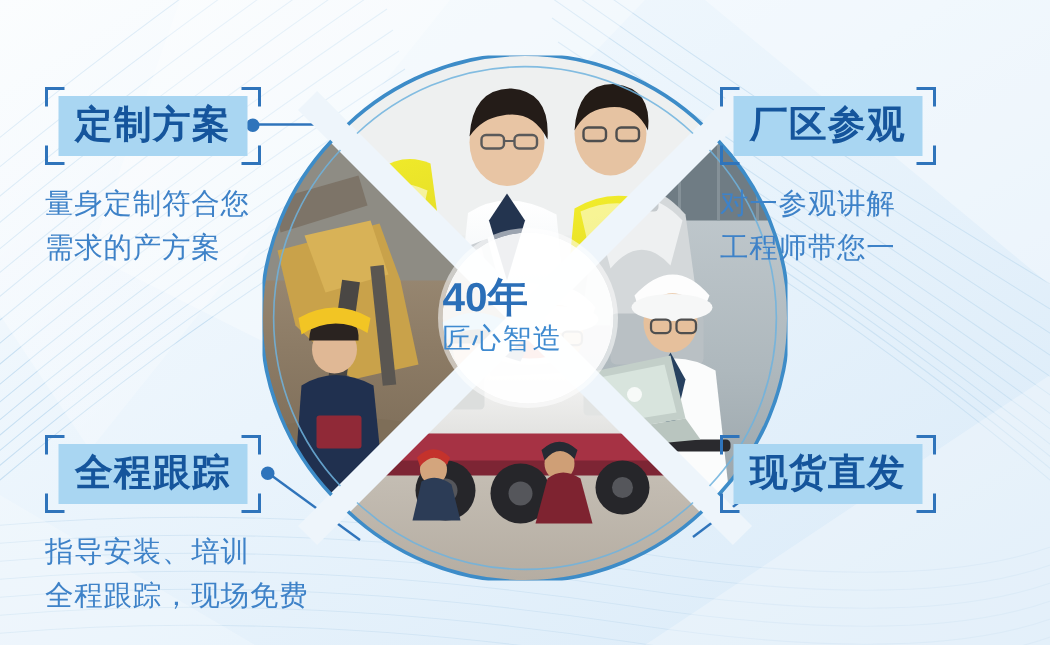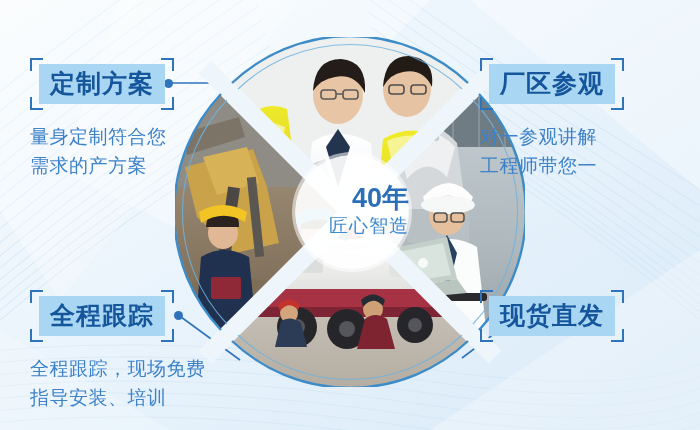--- a/index.html
+++ b/index.html
@@ -56,21 +56,21 @@
 
   
   #wheel{position:absolute;left:175px;top:37px;width:350px;height:350px;}
   .wheel-svg{position:absolute;left:0;top:0;width:350px;height:350px;}
 
   .hub{
     position:absolute;left:120px;top:118px;width:114px;height:114px;
     border-radius:50%;
     background:rgba(255,255,255,0.93);
     box-shadow:0 0 0 3px rgba(255,255,255,0.55);
-    display:flex;flex-direction:column;align-items:flex-end;justify-content:center;
+    display:flex;flex-direction:column;align-items:flex-start;justify-content:center;
   }
   .hub-num{
     color:#2b6fb8;font-weight:bold;font-size:27px;line-height:1.1;letter-spacing:0px;
   }
   .hub-sub{
     color:#3e8ad0;font-size:19px;line-height:1.25;margin-top:2px;letter-spacing:1px;font-family:Liberation Mono, monospace;
   }
 
   
   .dot{position:absolute;width:9px;height:9px;border-radius:50%;background:#2f74bb;}
@@ -422,22 +422,22 @@
 
   <div class="feature left f-bl">
     <div class="badge-wrap">
       <span class="brk tl"></span>
       <span class="brk tr"></span>
       <span class="brk bl"></span>
       <span class="brk br"></span>
       <span class="badge">全程跟踪</span>
     </div>
     <div class="desc">
+      <span class="line">指导安装、培训</span>
       <span class="line">全程跟踪，现场免费</span>
-      <span class="line">指导安装、培训</span>
     </div>
   </div>
 
   <div class="feature right f-br">
     <div class="badge-wrap">
       <span class="brk tl"></span>
       <span class="brk tr"></span>
       <span class="brk bl"></span>
       <span class="brk br"></span>
       <span class="badge">现货直发</span>

